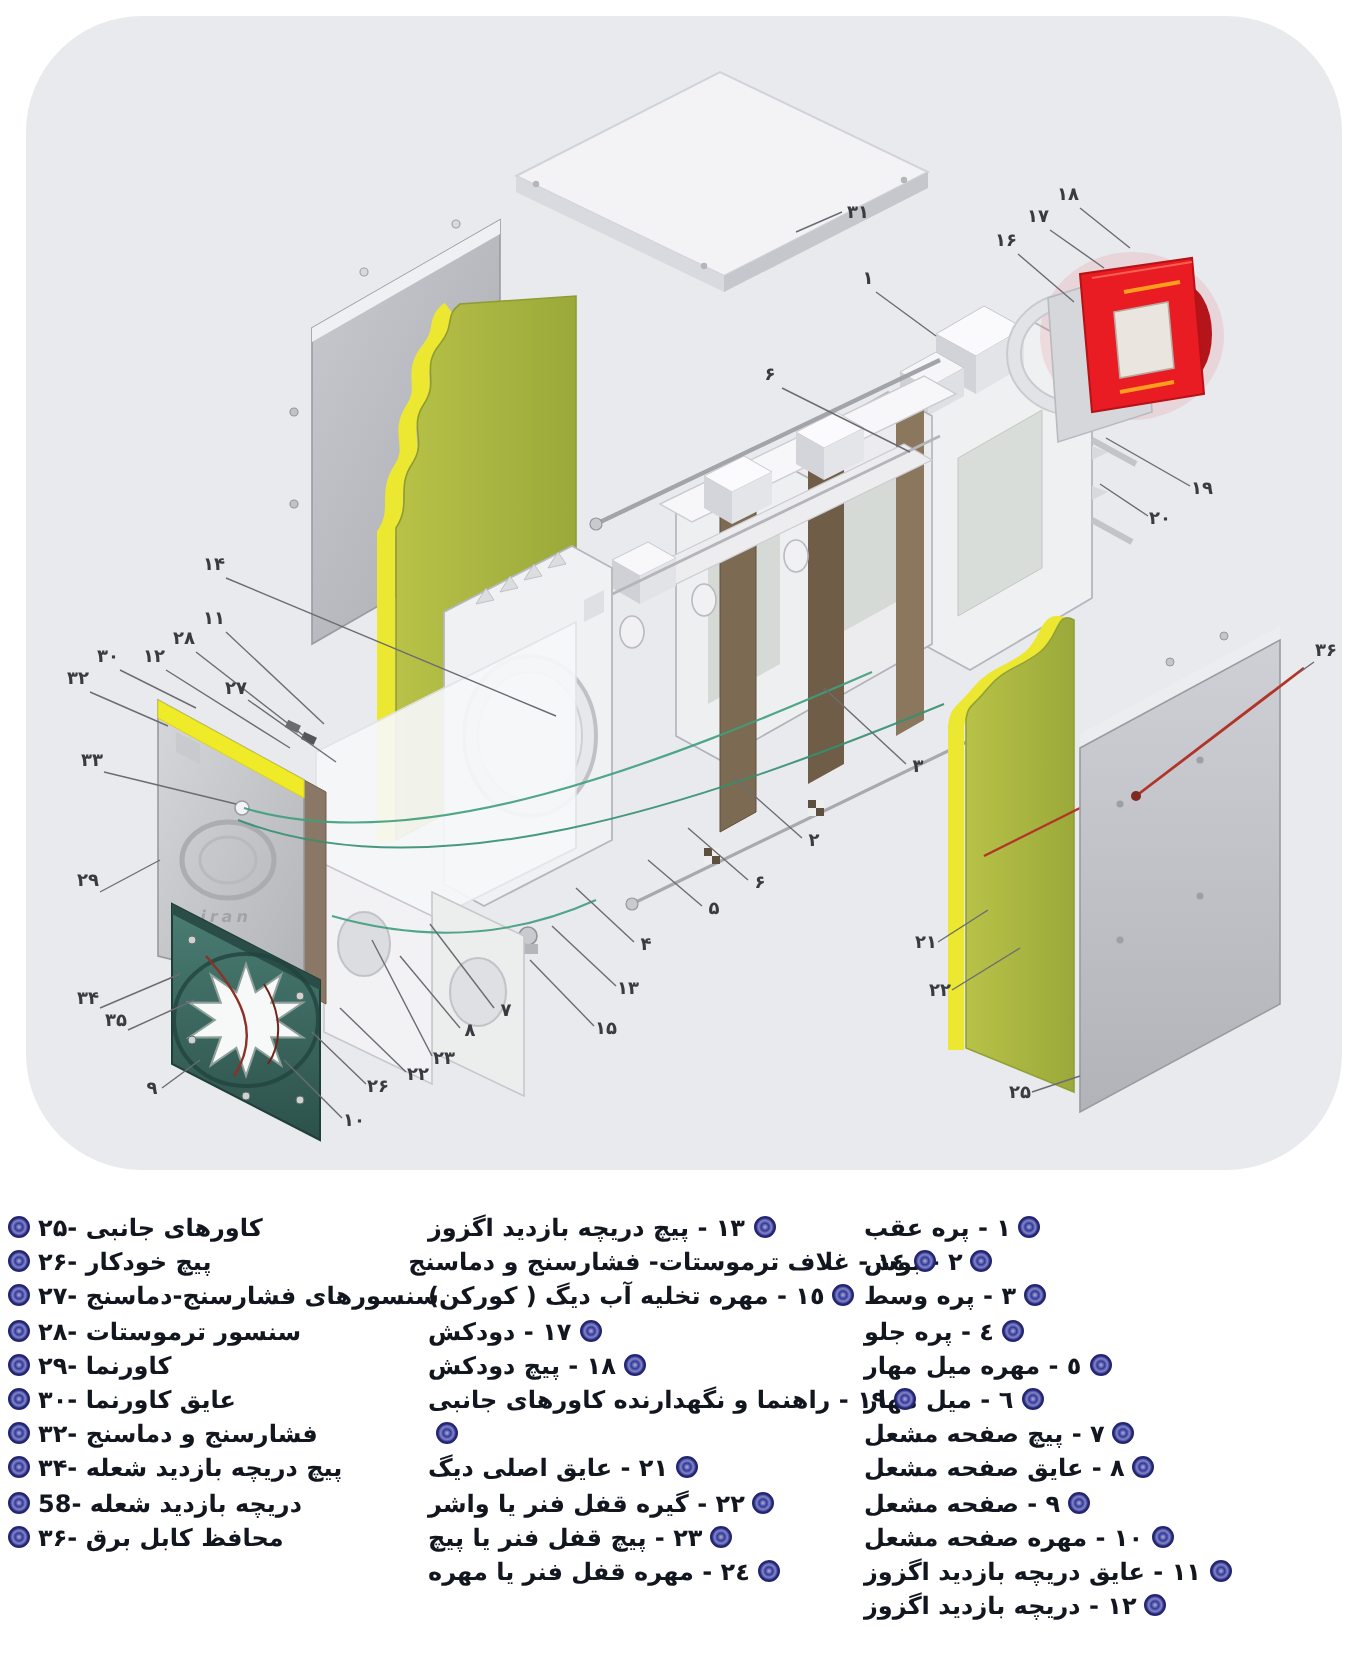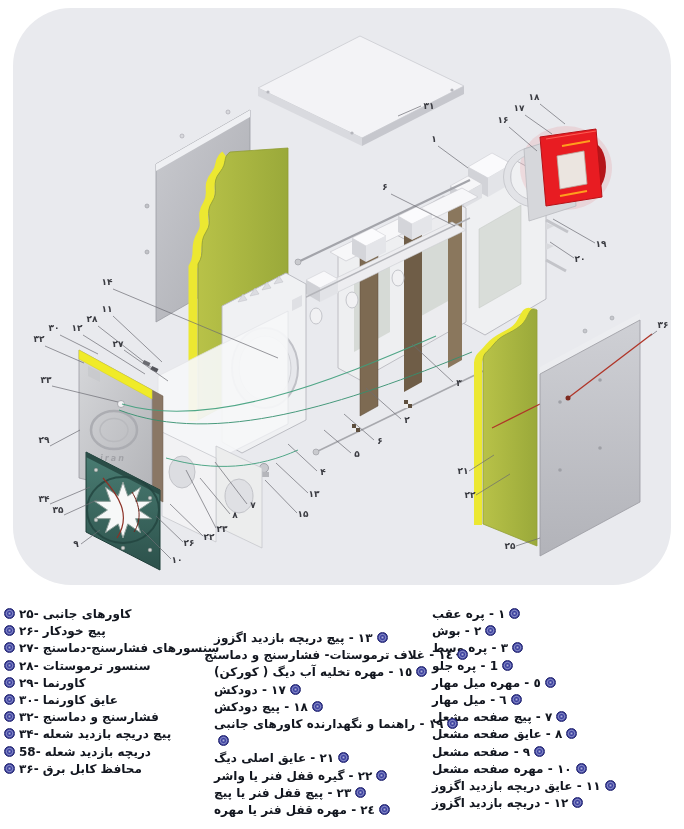--- a/index.html
+++ b/index.html
@@ -6,21 +6,21 @@
   body{width:684px;height:829px;position:relative;overflow:hidden;
        font-family:"DejaVu Sans",sans-serif;}
   #stage{position:absolute;top:0;left:0;width:684px;height:600px;}
   svg{display:block;}
   .callout-num{font:700 9px "DejaVu Sans",sans-serif;fill:#3a3b41;text-anchor:middle;}
   .leader{stroke:#6b6c72;stroke-width:0.7;}
   .emboss{font:italic 700 8px "DejaVu Sans",sans-serif;fill:#9d9ea3;letter-spacing:2px;text-anchor:middle;opacity:.85;}
   #legend{position:absolute;top:606px;left:0;width:684px;height:220px;}
   .legend-col{position:absolute;top:0;}
   .col-0{right:12px;width:240px;}
-  .col-1{right:216px;width:254px;margin-top:24px;}
+  .col-1{right:216px;width:254px;}
   .col-2{right:452px;width:228px;}
   .legend-row{line-height:17.2px;height:17.2px;text-align:left;white-space:nowrap;
               font-size:12px;font-weight:700;color:#12161f;}
   .bullet{display:inline-block;width:9px;height:9px;border-radius:50%;vertical-align:-1px;
           margin-inline-end:4px;border:1px solid #23266f;
           background:radial-gradient(circle at 50% 50%, #aeb2d8 0%, #34389b 30%, #8287c4 50%, #2e3192 70%, #23266f 100%);}
 </style>
 </head>
 <body>
 
@@ -293,21 +293,21 @@
         <text x="663" y="328" class="callout-num">۳۶</text>
       </g>
 </svg>
 </div>
 
 <div id="legend">
     <div class="legend-col col-0" dir="rtl">
       <div class="legend-row"><span class="bullet"></span><span>۱ - پره عقب</span></div>
       <div class="legend-row"><span class="bullet"></span><span>۲ - بوش</span></div>
       <div class="legend-row"><span class="bullet"></span><span>۳ - پره وسط</span></div>
-      <div class="legend-row"><span class="bullet"></span><span>1 - پره جلو</span></div>
+      <div class="legend-row"><span class="bullet"></span><span>٤ - پره جلو</span></div>
       <div class="legend-row"><span class="bullet"></span><span>٥ - مهره میل مهار</span></div>
       <div class="legend-row"><span class="bullet"></span><span>٦ - میل مهار</span></div>
       <div class="legend-row"><span class="bullet"></span><span>۷ - پیچ صفحه مشعل</span></div>
       <div class="legend-row"><span class="bullet"></span><span>۸ - عایق صفحه مشعل</span></div>
       <div class="legend-row"><span class="bullet"></span><span>۹ - صفحه مشعل</span></div>
       <div class="legend-row"><span class="bullet"></span><span>۱۰ - مهره صفحه مشعل</span></div>
       <div class="legend-row"><span class="bullet"></span><span>۱۱ - عایق دریچه بازدید اگزوز</span></div>
       <div class="legend-row"><span class="bullet"></span><span>۱۲ - دریچه بازدید اگزوز</span></div>
     </div>
     <div class="legend-col col-1" dir="rtl">

